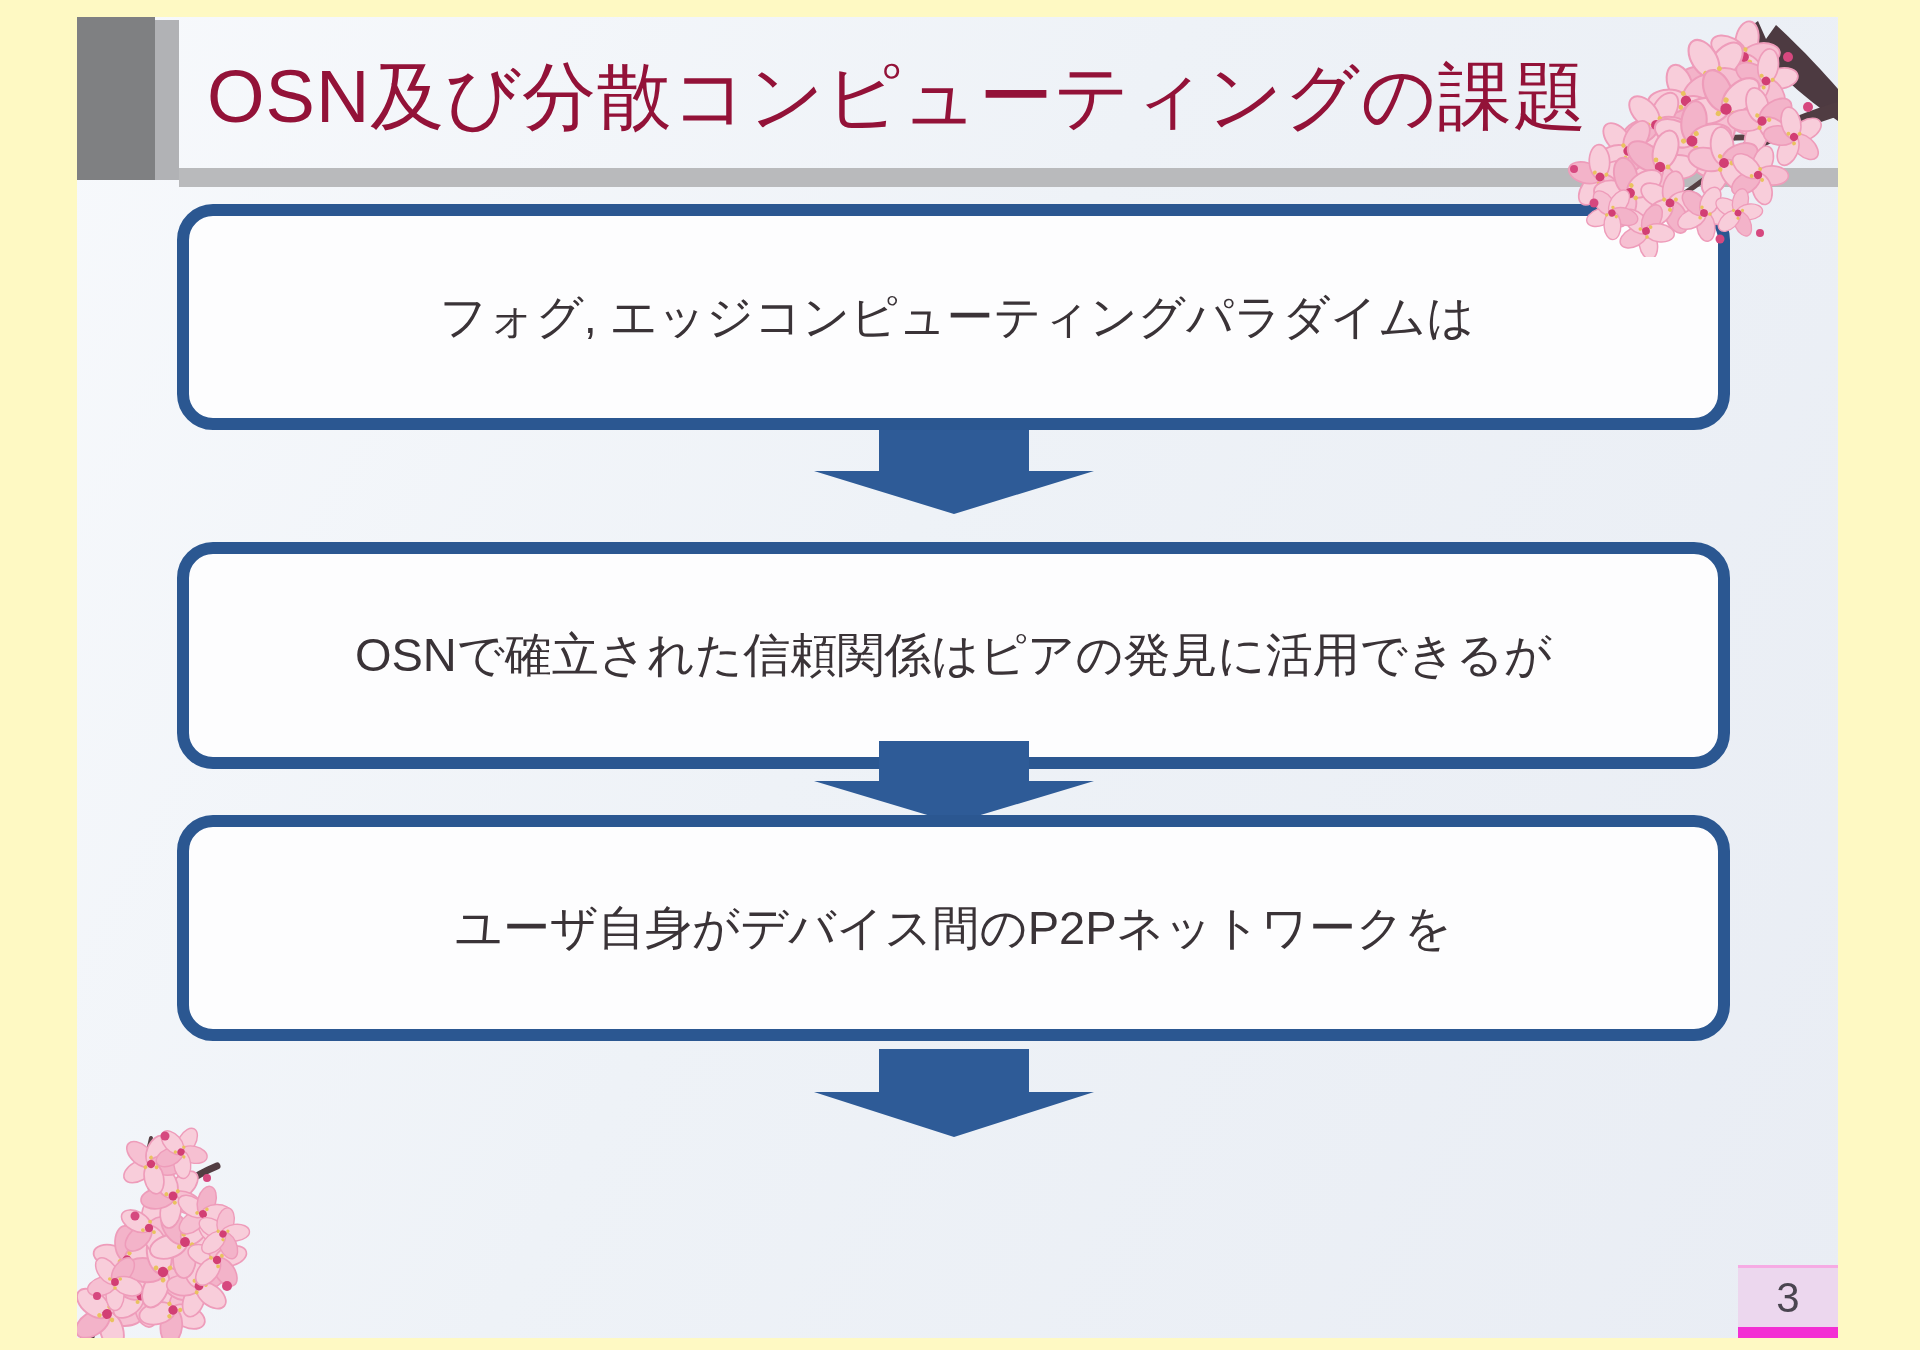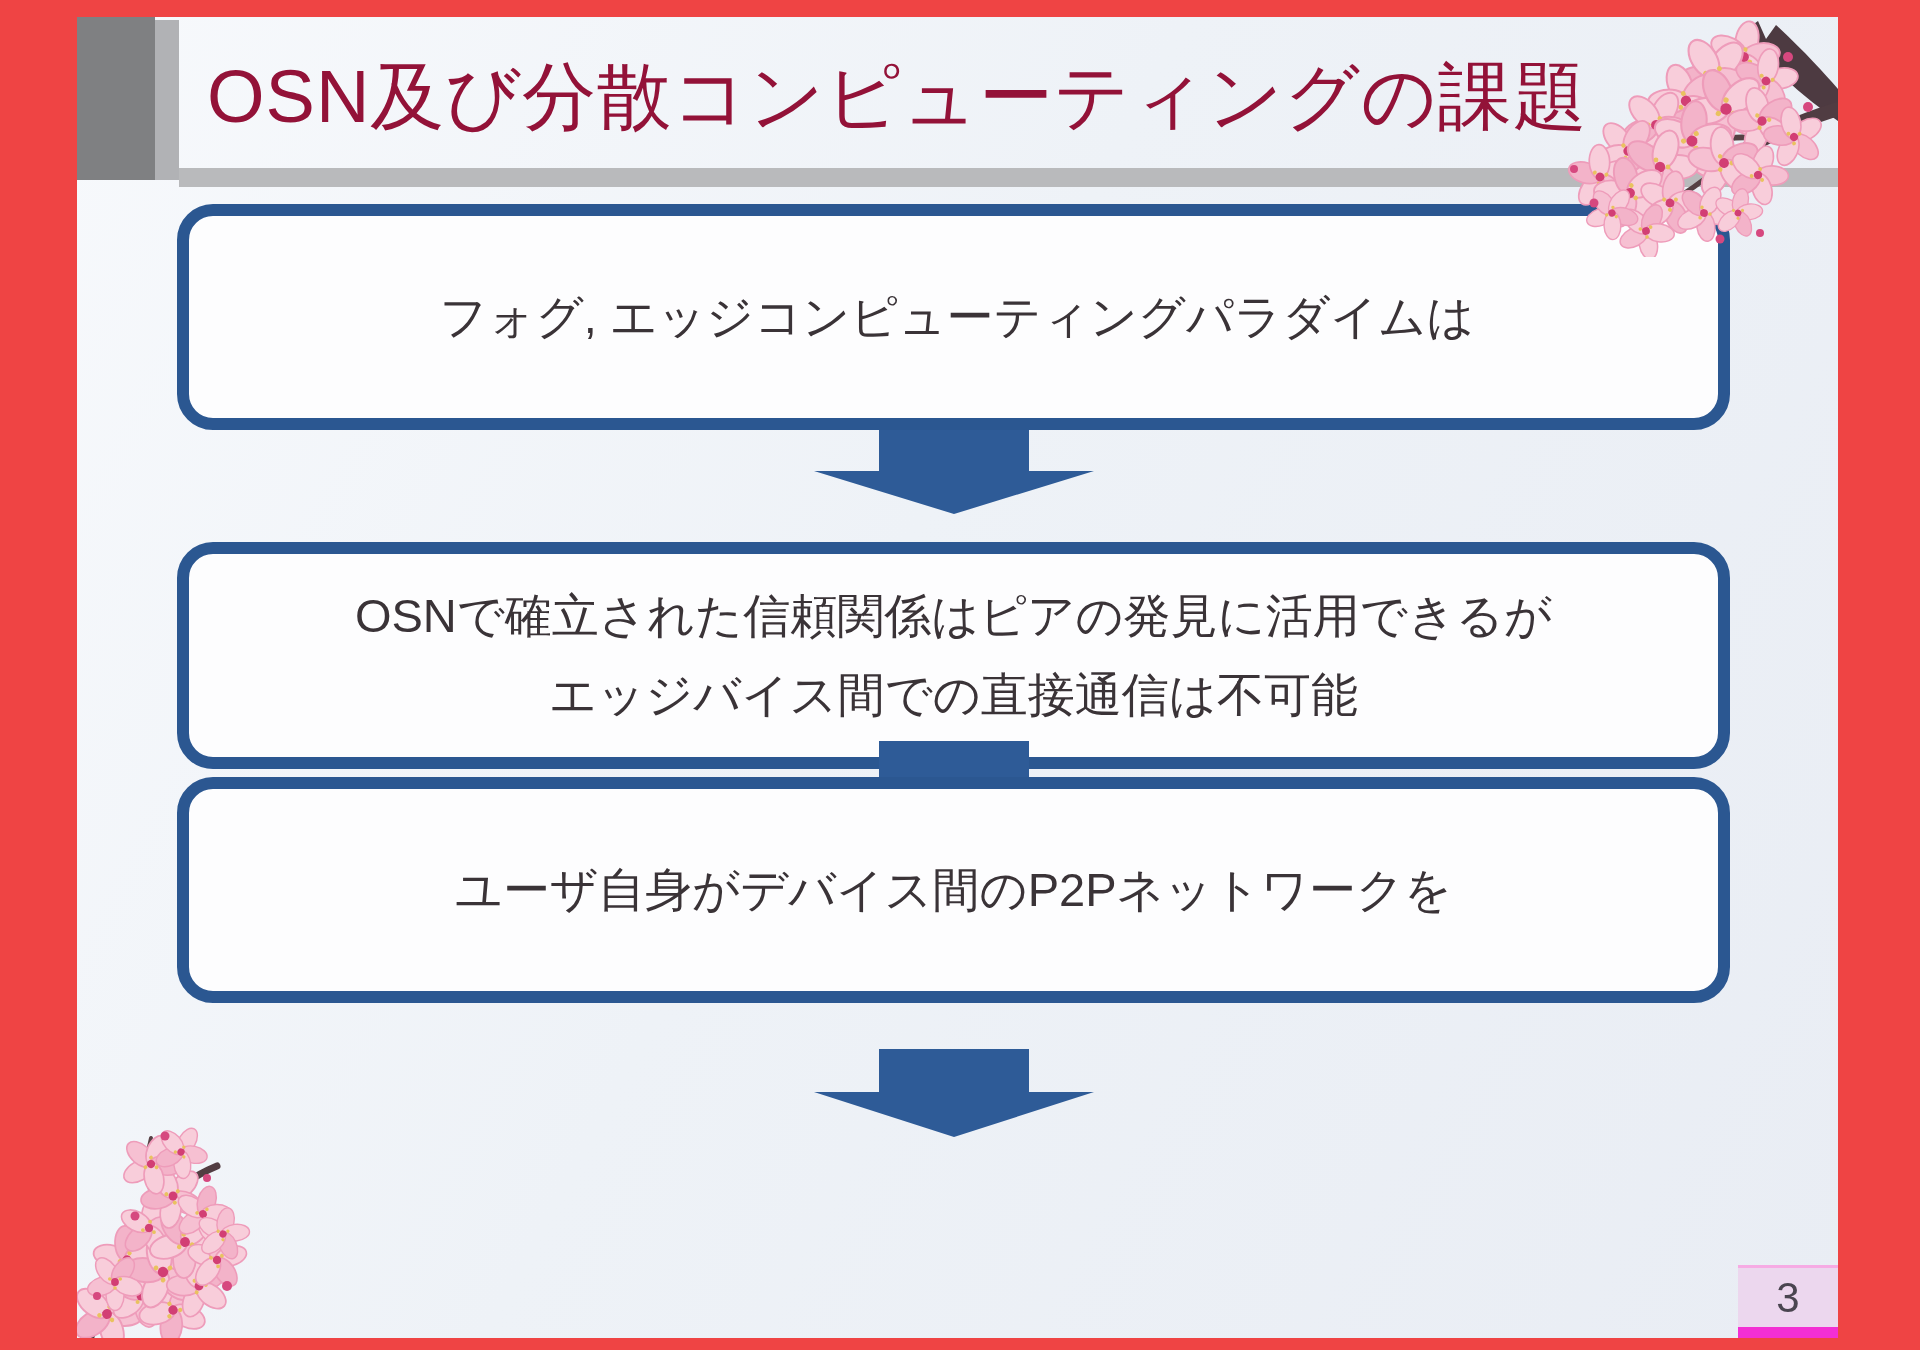--- a/index.html
+++ b/index.html
@@ -1,21 +1,21 @@
 <!DOCTYPE html>
 <html><head>
 <meta charset="utf-8">
 <style>
   html,body{margin:0;padding:0;}
   body{
     width:1920px;height:1358px;background:#ffffff;
     font-family:"Liberation Sans","DejaVu Sans",sans-serif;
     overflow:hidden;
   }
-  .page{position:relative;width:1920px;height:1350px;background:#ef4444;overflow:hidden;}
+  .page{position:relative;width:1920px;height:1350px;background:#fef9c3;overflow:hidden;}
   .slide{
     position:absolute;left:77px;top:17px;width:1761px;height:1321px;
     background:linear-gradient(118deg,#f7f9fc 0%,#eef2f7 45%,#e9edf4 100%);
     overflow:hidden;
   }
   
   .hdr-dark{position:absolute;left:0;top:0;width:78px;height:163px;background:#7f8082;z-index:1;}
   .hdr-light{position:absolute;left:78px;top:3px;width:24px;height:160px;background:#b1b2b5;z-index:1;}
   .title-underline{position:absolute;left:102px;top:151px;width:1659px;height:19px;background:#b9babc;z-index:1;}
   .slide-title{
@@ -25,21 +25,21 @@
   
   .flow-box{
     position:absolute;left:100px;width:1553px;box-sizing:border-box;
     border:12px solid #2b5791;border-radius:36px;background:#fdfdfe;
     display:flex;flex-direction:column;justify-content:center;align-items:center;
     text-align:center;z-index:2;
   }
   .flow-box .line{font-size:47px;line-height:1.68;color:#3a3337;white-space:nowrap;}
   .box-1{top:187px;height:226px;padding-left:7px;}
   .box-2{top:497px;height:227px;margin-top:28px;}
-  .box-3{top:760px;height:226px;}
+  .box-3{top:798px;height:226px;}
   .box-4{top:1120px;height:200px;background:#b7c7e4;}
   
   .flow-arrow{position:absolute;left:737px;width:280px;z-index:2;}
   .arrow-1{top:413px;height:84px;}
   .arrow-2{top:724px;height:82px;}
   .arrow-3{top:1032px;height:88px;}
   
   .page-badge{
     position:absolute;right:0;bottom:0;width:100px;height:73px;z-index:4;
     display:flex;flex-direction:column;
@@ -68,21 +68,20 @@
     <div class="flow-box box-1">
       <div class="line">フォグ, エッジコンピューティングパラダイムは</div>
     </div>
 
     <svg class="flow-arrow arrow-1" viewBox="0 0 280 86" preserveAspectRatio="none">
       <polygon points="65,0 215,0 215,42 280,42 140,86 0,42 65,42" fill="#2e5b97"></polygon>
     </svg>
 
     <div class="flow-box box-2">
       <div class="line">OSNで確立された信頼関係はピアの発見に活用できるが</div>
-      <div class="line">エッジバイス間での直接通信は不可能</div>
     </div>
 
     <svg class="flow-arrow arrow-2" viewBox="0 0 280 86" preserveAspectRatio="none">
       <polygon points="65,0 215,0 215,42 280,42 140,86 0,42 65,42" fill="#2e5b97"></polygon>
     </svg>
 
     <div class="flow-box box-3">
       <div class="line">ユーザ自身がデバイス間のP2Pネットワークを</div>
     </div>
 

